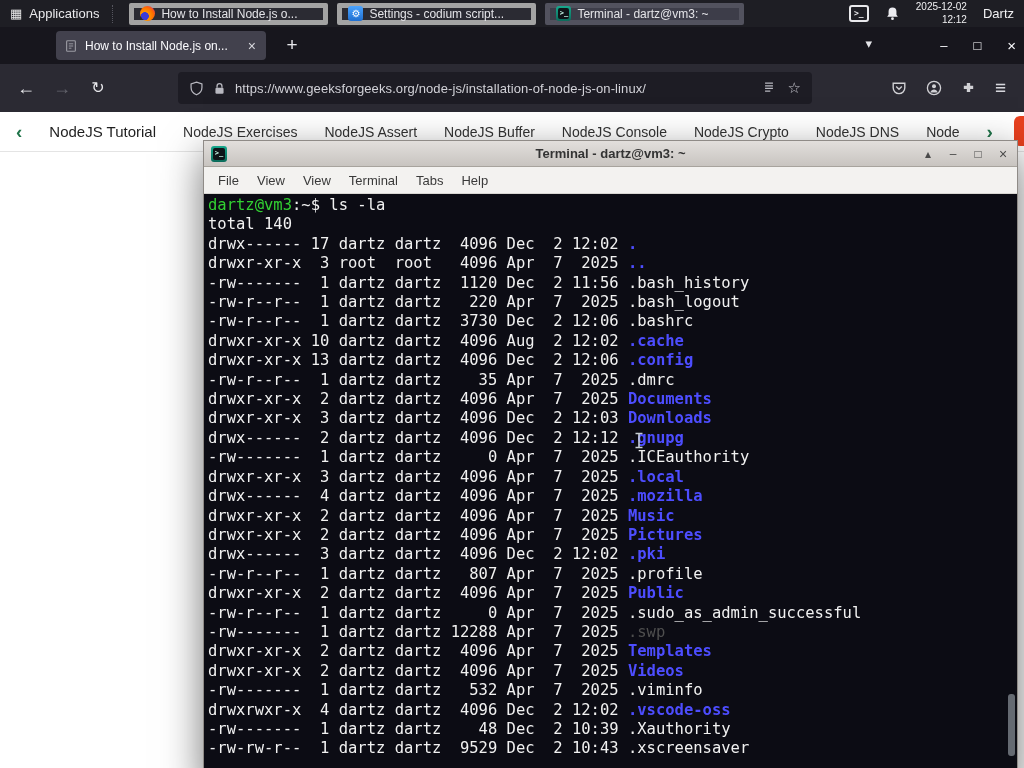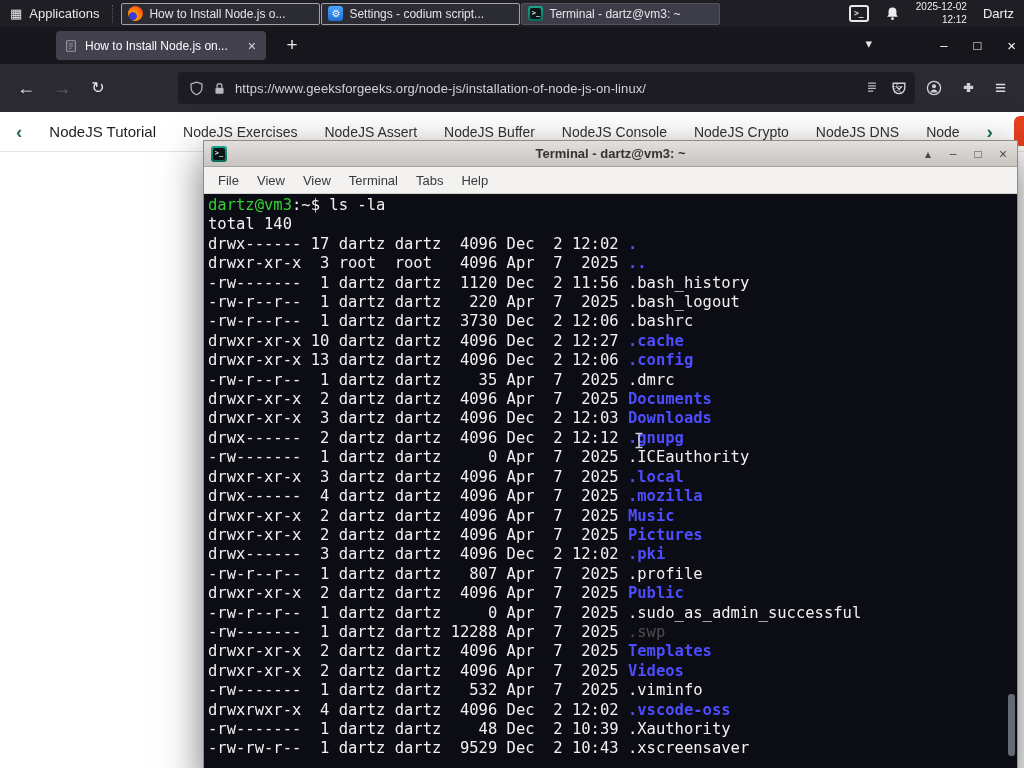--- a/index.html
+++ b/index.html
@@ -4,21 +4,21 @@
 <style>
   *{margin:0;padding:0;box-sizing:border-box}
   html,body{width:1024px;height:768px;overflow:hidden}
   body{position:relative;background:#14141a;font-family:"Liberation Sans",sans-serif;-webkit-font-smoothing:antialiased}
 
   
   .panel{position:absolute;top:0;left:0;width:1024px;height:27px;background:var(--panel-bg,#1e1e24);display:flex;align-items:center;color:#e9e9ec;z-index:60}
   .apps-btn{display:flex;align-items:center;gap:7px;padding:0 10px;height:100%;font-size:13px;cursor:default}
   .grid-icon{font-size:13px;line-height:1;color:#e8e8e8}
   .panel-sep{width:5px;height:18px;border-left:1px dotted #55555e;margin:0 3px}
-  .task-btn{display:flex;align-items:center;gap:6px;width:199px;height:22px;margin-left:1px;padding:0 6px;background:#2b2b33;border:1px solid #a3a3a3;border-radius:2px;font-size:12px;color:#e4e4e8}
+  .task-btn{display:flex;align-items:center;gap:6px;width:199px;height:22px;margin-left:9px;padding:0 6px;background:#2b2b33;border:5px solid #a3a3a3;border-radius:2px;font-size:12px;color:#e4e4e8}
   .task-btn.active{background:#3d3d49;border-color:#52525e}
   .task-label{white-space:nowrap;overflow:hidden;text-overflow:ellipsis}
   .ff-icon{width:15px;height:15px;border-radius:50%;flex:0 0 auto;background:radial-gradient(circle at 32% 68%,#3d3bd8 0 26%,#ff9500 30%,#ff6a00 62%,#e0326a 88%,#b0246e 100%)}
   .settings-icon{width:15px;height:15px;border-radius:3px;flex:0 0 auto;background:linear-gradient(#4aa3ff,#1f6fd0);color:#fff;font-size:10px;line-height:15px;text-align:center}
   .term-mini{width:15px;height:15px;border-radius:3px;flex:0 0 auto;background:linear-gradient(#17a88d,#0b6b5a);position:relative}
   .term-mini::after{content:">_";position:absolute;inset:2px;background:#0f1418;border-radius:2px;color:#cfe;font-family:"DejaVu Sans Mono",monospace;font-size:7px;line-height:11px;text-align:center;font-weight:bold}
   .tray{margin-left:auto;display:flex;align-items:center;gap:16px;padding-right:10px}
   .tray-term{width:20px;height:17px;border:2px solid #e9e9ec;border-radius:3px;color:#e9e9ec;font-family:"DejaVu Sans Mono",monospace;font-size:8px;line-height:13px;text-align:center;font-weight:bold}
   .clock{text-align:right;font-size:10px;line-height:1.25;color:#f0f0f2}
   .user-label{font-size:13px;color:#f2f2f4}
@@ -30,21 +30,21 @@
   .tab-title{flex:1;white-space:nowrap;overflow:hidden;text-overflow:ellipsis}
   .tab-close{font-size:14px;color:#d8d8de;padding:0 2px}
   .newtab-btn{position:absolute;left:280px;top:7px;font-size:19px;color:#e6e6ea;width:24px;text-align:center}
   .alltabs-btn{position:absolute;right:152px;top:9px;font-size:13px;color:#e6e6ea}
   .winctl{position:absolute;right:8px;top:0;height:37px;display:flex;align-items:center;gap:26px;color:#fbfbfe}
   .winctl span{font-size:13px}
 
   .toolbar{height:48px;background:var(--toolbar-bg,#2b2a33);position:relative}
   .navbtn{position:absolute;top:12px;width:28px;text-align:center;font-size:18px;line-height:24px;color:#e6e6ea}
   .navbtn.disabled{color:#64646d}
-  .urlbar{position:absolute;left:178px;top:8px;width:737px;height:32px;background:var(--urlbar-bg,#1d1c24);border-radius:4px;display:flex;align-items:center;gap:9px;padding:0 11px;color:#cfcfd6;font-size:13px}
+  .urlbar{position:absolute;left:178px;top:8px;width:634px;height:32px;background:var(--urlbar-bg,#1d1c24);border-radius:4px;display:flex;align-items:center;gap:9px;padding:0 11px;color:#cfcfd6;font-size:13px}
   .url-text{flex:1;white-space:nowrap;overflow:hidden;color:#d2d2d8;letter-spacing:.1px}
   .urlbar .right-ic{display:flex;align-items:center;gap:12px}
   .star{font-size:15px;color:#c2c2ca}
   .toolbar-right{position:absolute;right:18px;top:0;height:48px;display:flex;align-items:center;gap:19px}
   .menu-glyph{font-size:19px;color:#d6d6dc}
   .edge-alert{position:absolute;right:0;top:52px;width:10px;height:30px;background:#e8401f;border-radius:6px 0 0 6px;z-index:6}
 
   
   .gfgbar{height:40px;background:#fff;border-bottom:1px solid #e4e4e4;display:flex;align-items:center;padding:0 16px;gap:27px;font-size:14px;color:#333;overflow:hidden;white-space:nowrap}
   .chev{font-size:19px;font-weight:bold;color:#20744a;line-height:1}
@@ -223,21 +223,21 @@
 
   <div class="termbody">
     <div class="tline"><span class="p-user">dartz@vm3</span><span>:~$ </span><span>ls -la</span></div>
     <div class="tline">total 140</div>
     <div>
         <div class="tline"><span>drwx------ 17 dartz dartz  4096 Dec  2 12:02 </span><span class="n-dir">.</span></div>
         <div class="tline"><span>drwxr-xr-x  3 root  root   4096 Apr  7  2025 </span><span class="n-dir">..</span></div>
         <div class="tline"><span>-rw-------  1 dartz dartz  1120 Dec  2 11:56 </span><span class="n-file">.bash_history</span></div>
         <div class="tline"><span>-rw-r--r--  1 dartz dartz   220 Apr  7  2025 </span><span class="n-file">.bash_logout</span></div>
         <div class="tline"><span>-rw-r--r--  1 dartz dartz  3730 Dec  2 12:06 </span><span class="n-file">.bashrc</span></div>
-        <div class="tline"><span>drwxr-xr-x 10 dartz dartz  4096 Dec  2 12:27 </span><span class="n-dir">.cache</span></div>
+        <div class="tline"><span>drwxr-xr-x 10 dartz dartz  4096 Aug  2 12:02 </span><span class="n-dir">.cache</span></div>
         <div class="tline"><span>drwxr-xr-x 13 dartz dartz  4096 Dec  2 12:06 </span><span class="n-dir">.config</span></div>
         <div class="tline"><span>-rw-r--r--  1 dartz dartz    35 Apr  7  2025 </span><span class="n-file">.dmrc</span></div>
         <div class="tline"><span>drwxr-xr-x  2 dartz dartz  4096 Apr  7  2025 </span><span class="n-dir">Documents</span></div>
         <div class="tline"><span>drwxr-xr-x  3 dartz dartz  4096 Dec  2 12:03 </span><span class="n-dir">Downloads</span></div>
         <div class="tline"><span>drwx------  2 dartz dartz  4096 Dec  2 12:12 </span><span class="n-dir">.gnupg</span></div>
         <div class="tline"><span>-rw-------  1 dartz dartz     0 Apr  7  2025 </span><span class="n-file">.ICEauthority</span></div>
         <div class="tline"><span>drwxr-xr-x  3 dartz dartz  4096 Apr  7  2025 </span><span class="n-dir">.local</span></div>
         <div class="tline"><span>drwx------  4 dartz dartz  4096 Apr  7  2025 </span><span class="n-dir">.mozilla</span></div>
         <div class="tline"><span>drwxr-xr-x  2 dartz dartz  4096 Apr  7  2025 </span><span class="n-dir">Music</span></div>
         <div class="tline"><span>drwxr-xr-x  2 dartz dartz  4096 Apr  7  2025 </span><span class="n-dir">Pictures</span></div>

